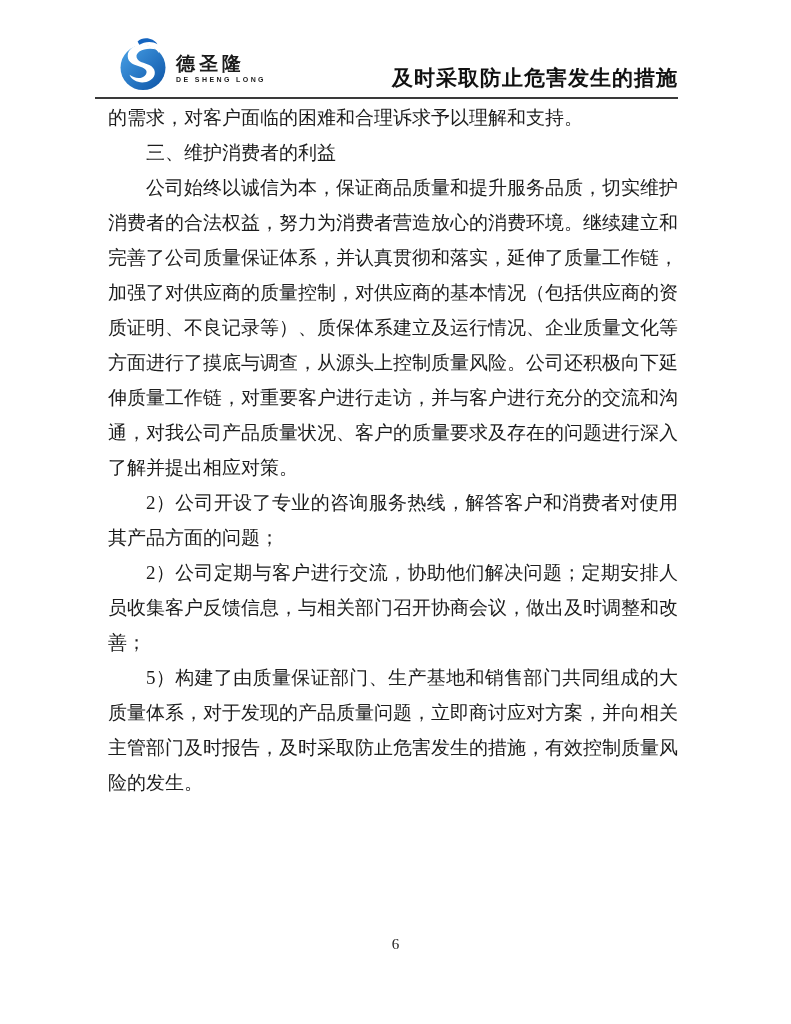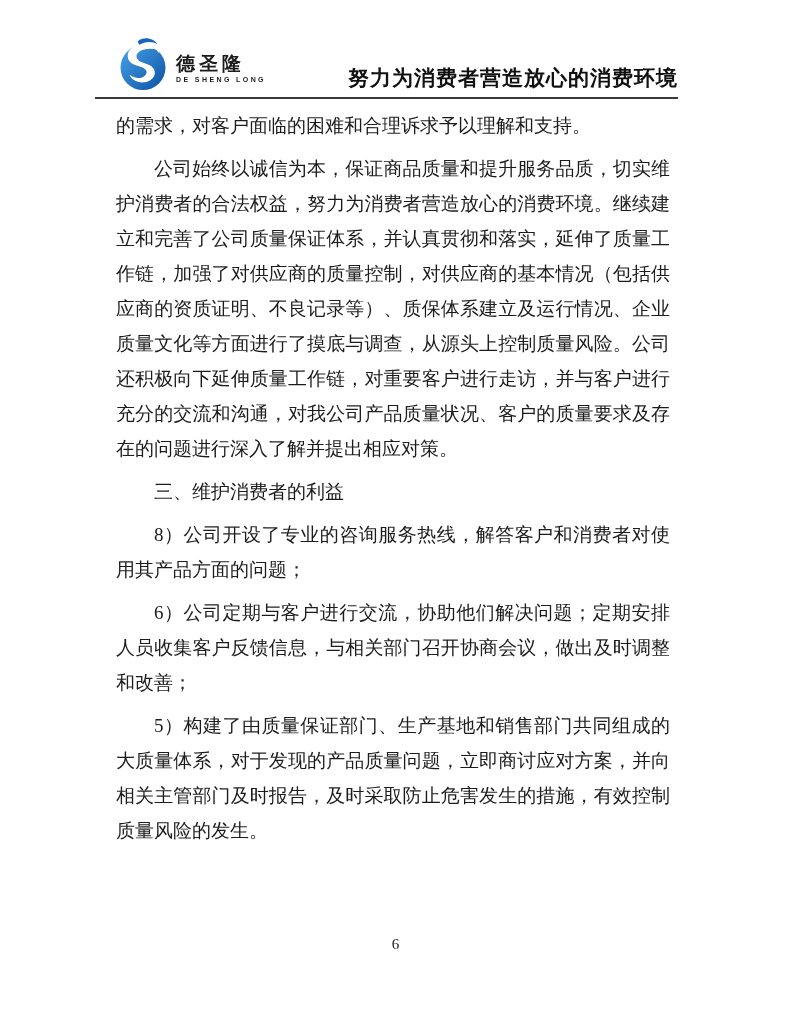--- a/index.html
+++ b/index.html
@@ -41,21 +41,21 @@
     position:absolute;left:95px;top:97px;
     width:583px;height:2px;background:var(--rule);
   }
   
   .doc-body{
     position:absolute;left:108px;top:100px;width:570px;
     font-size:19px;line-height:35px;
     text-align:justify;
     color:var(--text);
   }
-  .doc-body p{margin:8px;padding:0;}
+  .doc-body p{margin:0;padding:0;}
   .doc-body p.indent{text-indent:2em;}
   
   .page-number{
     position:absolute;left:0;top:936px;width:100%;
     text-align:center;font-size:15px;color:#222;
   }
 </style>
 </head>
 <body>
 
@@ -76,28 +76,28 @@
                C 18 51 30 54 38 49 C 46 44 44 35 37 32
                C 31 29.5 25 29 23 24 C 21 17 33 12 45 15 Z" fill="#ffffff"></path>
       <path d="M40 10 C 44 10 48 14 48 19 C 45 15 42 12 38 12 Z" fill="#ffffff"></path>
     </svg>
     <div class="logo-text">
       <div class="logo-text-cn">德圣隆</div>
       <div class="logo-text-en">DE SHENG LONG</div>
     </div>
   </div>
 
-  <div class="company-name">努力为消费者营造放心的消费环境</div>
+  <div class="company-name">及时采取防止危害发生的措施</div>
 
   <div class="header-rule"></div>
 
   <div class="doc-body">
     <p>的需求，对客户面临的困难和合理诉求予以理解和支持。</p>
+    <p class="indent">三、维护消费者的利益</p>
     <p class="indent">公司始终以诚信为本，保证商品质量和提升服务品质，切实维护消费者的合法权益，努力为消费者营造放心的消费环境。继续建立和完善了公司质量保证体系，并认真贯彻和落实，延伸了质量工作链，加强了对供应商的质量控制，对供应商的基本情况（包括供应商的资质证明、不良记录等）、质保体系建立及运行情况、企业质量文化等方面进行了摸底与调查，从源头上控制质量风险。公司还积极向下延伸质量工作链，对重要客户进行走访，并与客户进行充分的交流和沟通，对我公司产品质量状况、客户的质量要求及存在的问题进行深入了解并提出相应对策。</p>
-    <p class="indent">三、维护消费者的利益</p>
-    <p class="indent">8）公司开设了专业的咨询服务热线，解答客户和消费者对使用其产品方面的问题；</p>
-    <p class="indent">6）公司定期与客户进行交流，协助他们解决问题；定期安排人员收集客户反馈信息，与相关部门召开协商会议，做出及时调整和改善；</p>
+    <p class="indent">2）公司开设了专业的咨询服务热线，解答客户和消费者对使用其产品方面的问题；</p>
+    <p class="indent">2）公司定期与客户进行交流，协助他们解决问题；定期安排人员收集客户反馈信息，与相关部门召开协商会议，做出及时调整和改善；</p>
     <p class="indent">5）构建了由质量保证部门、生产基地和销售部门共同组成的大质量体系，对于发现的产品质量问题，立即商讨应对方案，并向相关主管部门及时报告，及时采取防止危害发生的措施，有效控制质量风险的发生。</p>
   </div>
 
   <div class="page-number">6</div>
 
 </div>
 
 </body></html>

